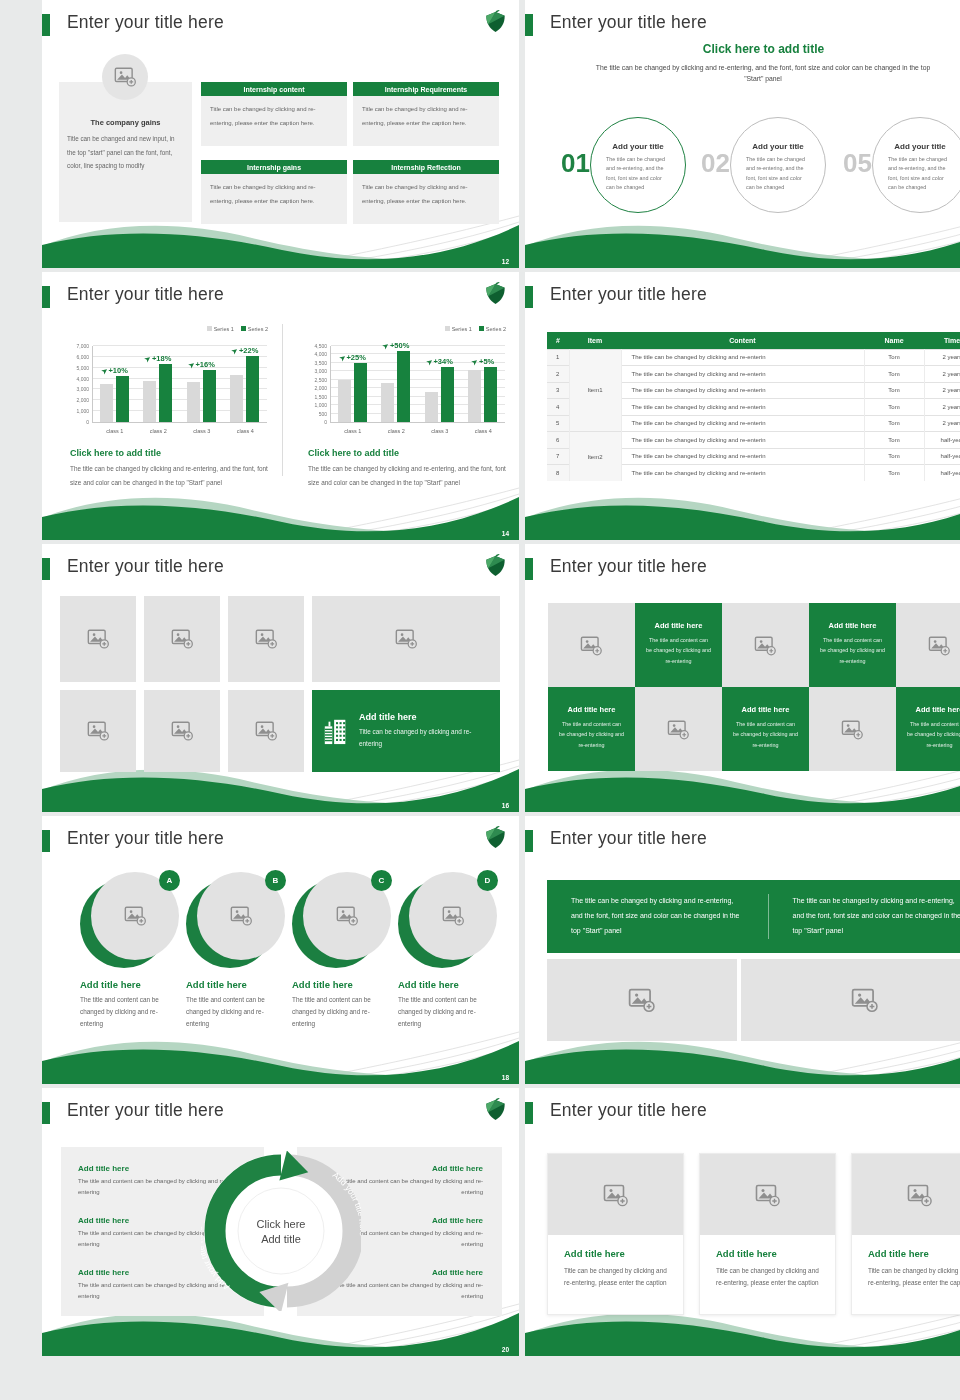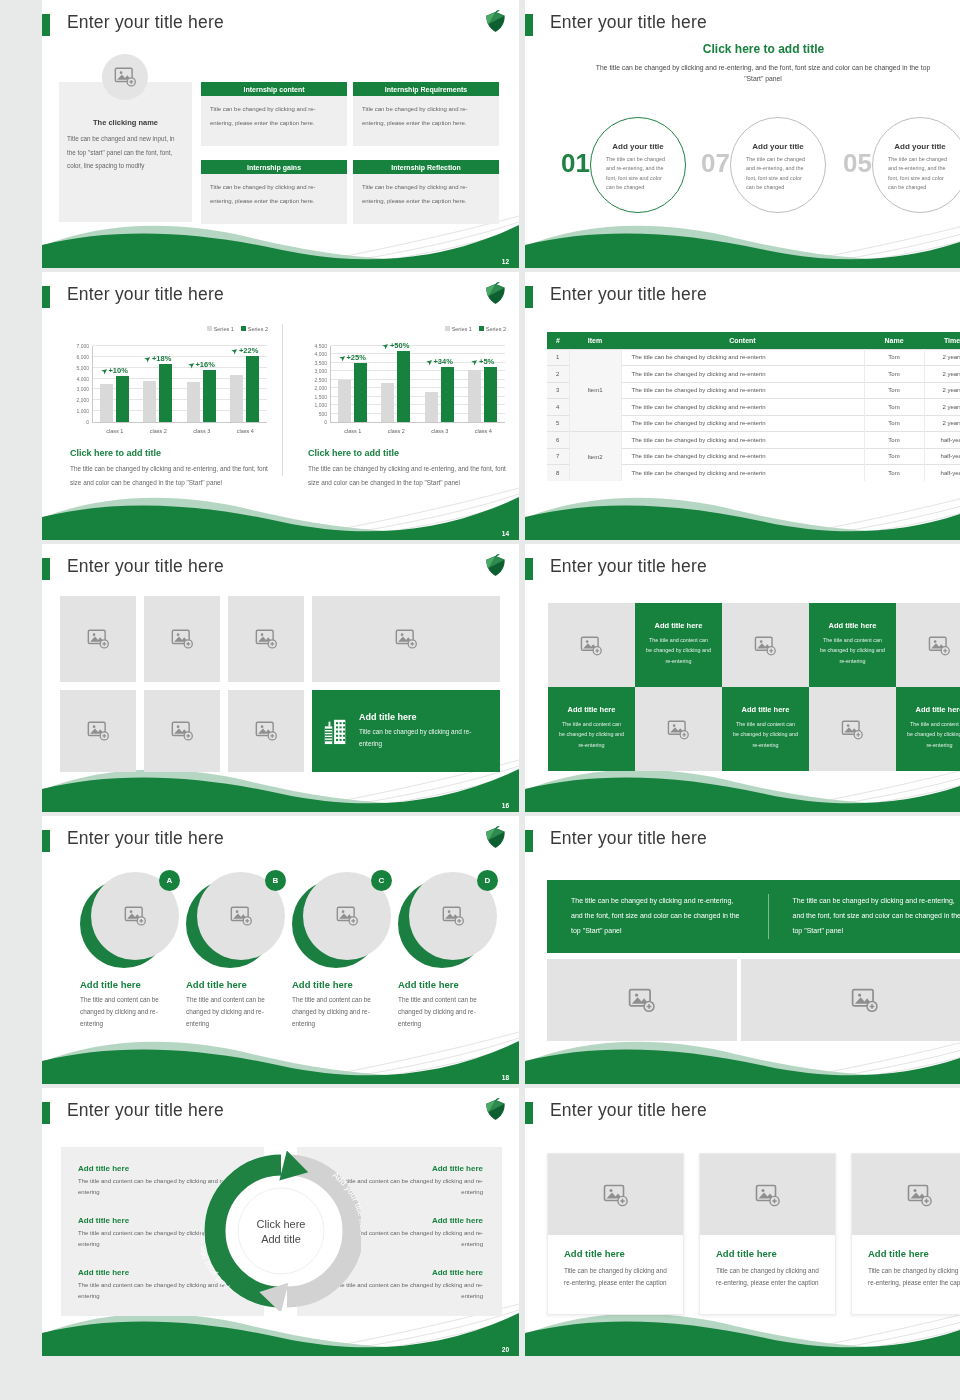--- a/index.html
+++ b/index.html
@@ -131,21 +131,21 @@
       <div class="company-circle img-ph ph20">
           <svg viewBox="0 0 26 24" width="23" height="21.23076923076923">
             <rect x="1.5" y="2.5" width="19" height="15" rx="1.5" fill="none" stroke="#8f8f8f" stroke-width="1.6"></rect>
             <circle cx="8" cy="7.5" r="1.5" fill="#8f8f8f"></circle>
             <path d="M3.5,15.5 L9,9.5 L12.5,13.5 L15,10.5 L19,15.5 Z" fill="#8f8f8f"></path>
             <circle cx="19.5" cy="18" r="4.6" fill="#e3e3e3" stroke="#8f8f8f" stroke-width="1.4"></circle>
             <path d="M19.5,15.8 L19.5,20.2 M17.3,18 L21.7,18" stroke="#8f8f8f" stroke-width="1.4"></path>
           </svg>
         </div>
       <div class="company-box"></div>
-      <div class="company-name">The clicking name</div>
+      <div class="company-name">The company gains</div>
       <div class="company-text">Title can be changed and new input, in the top "start" panel can the font, font, color, line spacing to modify</div>
       <div class="ibox ib0">
         <div class="ibox-head">Internship content</div>
         <div class="ibox-body">Title can be changed by clicking and re-entering, please enter the caption here.</div>
       </div>
       <div class="ibox ib1">
         <div class="ibox-head">Internship Requirements</div>
         <div class="ibox-body">Title can be changed by clicking and re-entering, please enter the caption here.</div>
       </div>
       <div class="ibox ib2">
@@ -180,21 +180,21 @@
         </svg></span>
     <div class="content s13">
       <div class="heading">Click here to add title</div>
       <div class="subheading">The title can be changed by clicking and re-entering, and the font, font size and color can be changed in the top "Start" panel</div>
       <div class="t-circle c0">
         <span class="t-num">01</span>
         <div class="t-title">Add your title</div>
         <div class="t-text">The title can be changed and re-entering, and the font, font size and color can be changed</div>
       </div>
       <div class="t-circle c1">
-        <span class="t-num">07</span>
+        <span class="t-num">02</span>
         <div class="t-title">Add your title</div>
         <div class="t-text">The title can be changed and re-entering, and the font, font size and color can be changed</div>
       </div>
       <div class="t-circle c2">
         <span class="t-num">05</span>
         <div class="t-title">Add your title</div>
         <div class="t-text">The title can be changed and re-entering, and the font, font size and color can be changed</div>
       </div>
     </div>
     <div class="wave"><svg viewBox="0 0 477 56" preserveAspectRatio="none" width="100%" height="100%">

